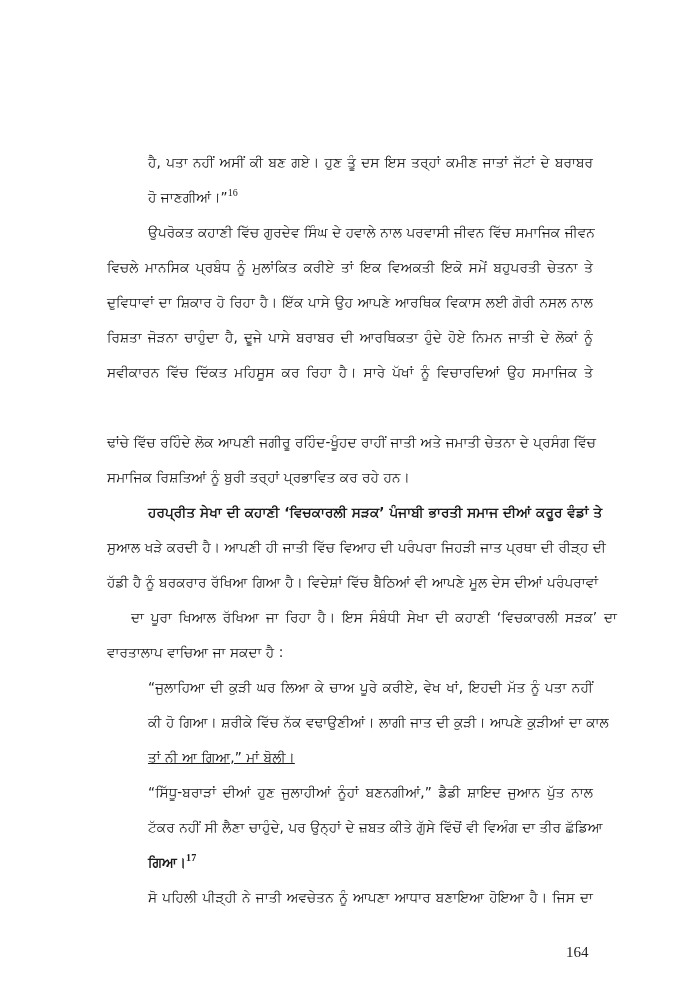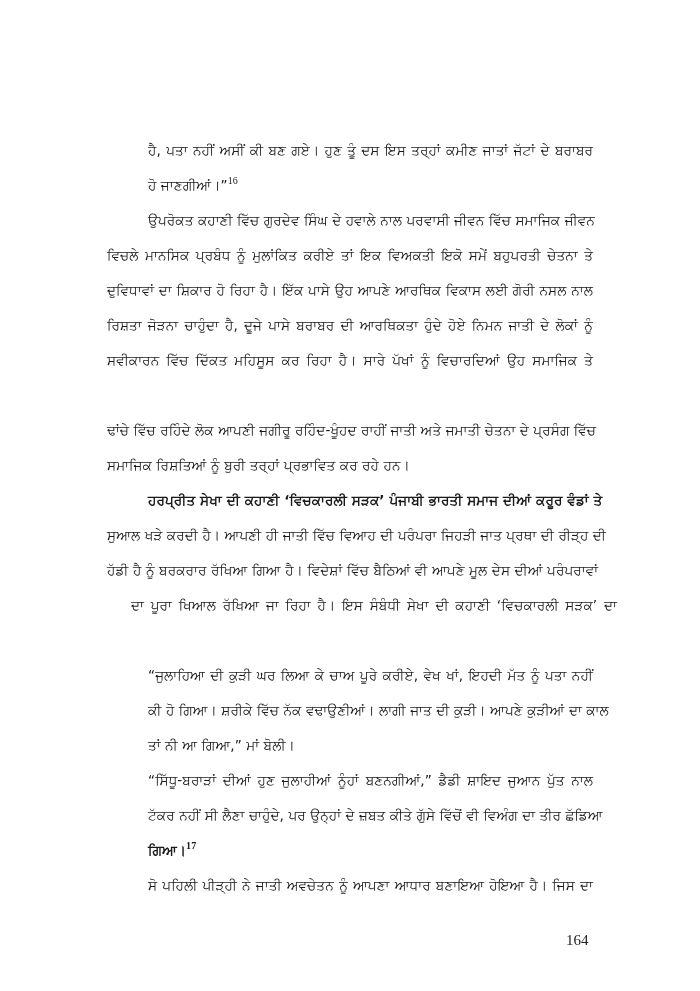--- a/index.html
+++ b/index.html
@@ -1,20 +1,20 @@
 <!DOCTYPE html>
 <html><head>
 <meta charset="utf-8">
 <style>
   html, body { margin: 0; padding: 0; }
   body {
     width: 700px; height: 991px; background: #ffffff; position: relative; overflow: hidden;
     font-family: "DejaVu Sans", "Liberation Sans", sans-serif; color: #1a1a1a;
   }
-  .page { position: absolute; left: 0; top: 4px; width: 700px; height: 761px; }
+  .page { position: absolute; left: 0; top: 16px; width: 700px; height: 761px; }
   .line {
     position: absolute; font-size: 13.6px; line-height: 20px; white-space: nowrap;
     letter-spacing: 0.1px;
   }
   .just { text-align: justify; text-align-last: justify; }
   sup { font-family: "Liberation Serif", serif; font-size: 10px; vertical-align: 6px; line-height: 0; }
   .pagenum {
     position: absolute; left: 566px; top: 928px; font-family: "Liberation Serif", serif;
     font-size: 15px; color: #222;
   }
@@ -32,24 +32,25 @@
   <div class="line just" style="left:107px; top:276px; width:486px;"><span>ਦੁਵਿਧਾਵਾਂ ਦਾ ਸ਼ਿਕਾਰ ਹੋ ਰਿਹਾ ਹੈ। ਇੱਕ ਪਾਸੇ ਉਹ ਆਪਣੇ ਆਰਥਿਕ ਵਿਕਾਸ ਲਈ ਗੋਰੀ ਨਸਲ ਨਾਲ</span></div>
   <div class="line just" style="left:107px; top:311px; width:486px;"><span>ਰਿਸ਼ਤਾ ਜੋੜਨਾ ਚਾਹੁੰਦਾ ਹੈ, ਦੂਜੇ ਪਾਸੇ ਬਰਾਬਰ ਦੀ ਆਰਥਿਕਤਾ ਹੁੰਦੇ ਹੋਏ ਨਿਮਨ ਜਾਤੀ ਦੇ ਲੋਕਾਂ ਨੂੰ</span></div>
   <div class="line just" style="left:107px; top:346px; width:486px;"><span>ਸਵੀਕਾਰਨ ਵਿੱਚ ਦਿੱਕਤ ਮਹਿਸੂਸ ਕਰ ਰਿਹਾ ਹੈ। ਸਾਰੇ ਪੱਖਾਂ ਨੂੰ ਵਿਚਾਰਦਿਆਂ ਉਹ ਸਮਾਜਿਕ ਤੇ</span></div>
   <div class="line just" style="left:107px; top:416px; width:486px;"><span>ਢਾਂਚੇ ਵਿੱਚ ਰਹਿੰਦੇ ਲੋਕ ਆਪਣੀ ਜਗੀਰੂ ਰਹਿੰਦ-ਖੂੰਹਦ ਰਾਹੀਂ ਜਾਤੀ ਅਤੇ ਜਮਾਤੀ ਚੇਤਨਾ ਦੇ ਪ੍ਰਸੰਗ ਵਿੱਚ</span></div>
   <div class="line" style="left:107px; top:451px;"><span>ਸਮਾਜਿਕ ਰਿਸ਼ਤਿਆਂ ਨੂੰ ਬੁਰੀ ਤਰ੍ਹਾਂ ਪ੍ਰਭਾਵਿਤ ਕਰ ਰਹੇ ਹਨ।</span></div>
 
   <div class="line just" style="left:148px; top:486px; width:445px;font-weight:bold;"><span>ਹਰਪ੍ਰੀਤ ਸੇਖਾ ਦੀ ਕਹਾਣੀ ‘ਵਿਚਕਾਰਲੀ ਸੜਕ’ ਪੰਜਾਬੀ ਭਾਰਤੀ ਸਮਾਜ ਦੀਆਂ ਕਰੂਰ ਵੰਡਾਂ ਤੇ</span></div>
   <div class="line just" style="left:107px; top:521px; width:486px;"><span>ਸੁਆਲ ਖੜੇ ਕਰਦੀ ਹੈ। ਆਪਣੀ ਹੀ ਜਾਤੀ ਵਿੱਚ ਵਿਆਹ ਦੀ ਪਰੰਪਰਾ ਜਿਹੜੀ ਜਾਤ ਪ੍ਰਥਾ ਦੀ ਰੀੜ੍ਹ ਦੀ</span></div>
   <div class="line just" style="left:107px; top:556px; width:486px;"><span>ਹੱਡੀ ਹੈ ਨੂੰ ਬਰਕਰਾਰ ਰੱਖਿਆ ਗਿਆ ਹੈ। ਵਿਦੇਸ਼ਾਂ ਵਿੱਚ ਬੈਠਿਆਂ ਵੀ ਆਪਣੇ ਮੂਲ ਦੇਸ ਦੀਆਂ ਪਰੰਪਰਾਵਾਂ</span></div>
   <div class="line just" style="left:107px; top:591px; width:486px;margin-left:24px;"><span>ਦਾ ਪੂਰਾ ਖਿਆਲ ਰੱਖਿਆ ਜਾ ਰਿਹਾ ਹੈ। ਇਸ ਸੰਬੰਧੀ ਸੇਖਾ ਦੀ ਕਹਾਣੀ ‘ਵਿਚਕਾਰਲੀ ਸੜਕ’ ਦਾ</span></div>
+  <div class="line" style="left:107px; top:626px;"><span>ਵਾਰਤਾਲਾਪ ਵਾਚਿਆ ਜਾ ਸਕਦਾ ਹੈ :</span></div>
 
   <div class="line just" style="left:148px; top:661px; width:445px;"><span>“ਜੁਲਾਹਿਆ ਦੀ ਕੁੜੀ ਘਰ ਲਿਆ ਕੇ ਚਾਅ ਪੂਰੇ ਕਰੀਏ, ਵੇਖ ਖਾਂ, ਇਹਦੀ ਮੱਤ ਨੂੰ ਪਤਾ ਨਹੀਂ</span></div>
   <div class="line just" style="left:148px; top:696px; width:445px;"><span>ਕੀ ਹੋ ਗਿਆ। ਸ਼ਰੀਕੇ ਵਿੱਚ ਨੱਕ ਵਢਾਉਣੀਆਂ। ਲਾਗੀ ਜਾਤ ਦੀ ਕੁੜੀ। ਆਪਣੇ ਕੁੜੀਆਂ ਦਾ ਕਾਲ</span></div>
-  <div class="line" style="left:148px; top:731px;"><span>ਤਾਂ ਨੀ ਆ ਗਿਆ,” ਮਾਂ ਬੋਲੀ।</span></div>
+  <div class="line" style="left:148px; top:731px;text-decoration:underline;"><span>ਤਾਂ ਨੀ ਆ ਗਿਆ,” ਮਾਂ ਬੋਲੀ।</span></div>
   <div class="line just" style="left:148px; top:766px; width:445px;"><span>“ਸਿੱਧੂ-ਬਰਾੜਾਂ ਦੀਆਂ ਹੁਣ ਜੁਲਾਹੀਆਂ ਨੂੰਹਾਂ ਬਣਨਗੀਆਂ,” ਡੈਡੀ ਸ਼ਾਇਦ ਜੁਆਨ ਪੁੱਤ ਨਾਲ</span></div>
   <div class="line just" style="left:148px; top:801px; width:445px;"><span>ਟੱਕਰ ਨਹੀਂ ਸੀ ਲੈਣਾ ਚਾਹੁੰਦੇ, ਪਰ ਉਨ੍ਹਾਂ ਦੇ ਜ਼ਬਤ ਕੀਤੇ ਗੁੱਸੇ ਵਿੱਚੋਂ ਵੀ ਵਿਅੰਗ ਦਾ ਤੀਰ ਛੱਡਿਆ</span></div>
   <div class="line" style="left:148px; top:836px;font-weight:bold;"><span>ਗਿਆ।</span><sup>17</sup></div>
 
   <div class="line just" style="left:148px; top:871px; width:445px;"><span>ਸੋ ਪਹਿਲੀ ਪੀੜ੍ਹੀ ਨੇ ਜਾਤੀ ਅਵਚੇਤਨ ਨੂੰ ਆਪਣਾ ਆਧਾਰ ਬਣਾਇਆ ਹੋਇਆ ਹੈ। ਜਿਸ ਦਾ</span></div>
 
   <div class="pagenum">164</div>
 </div>
 
 </body></html>

